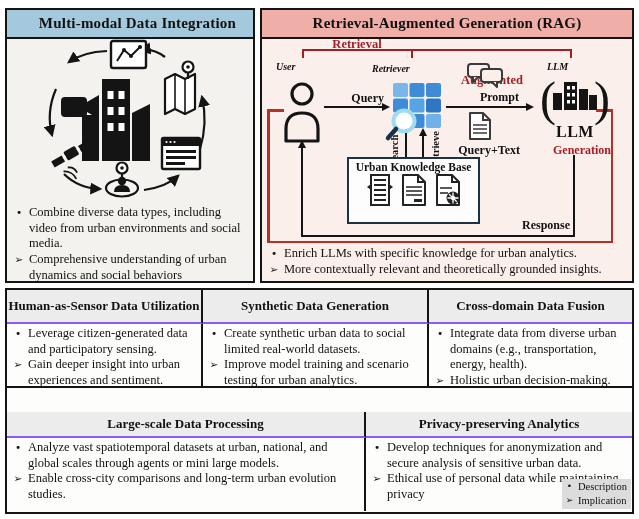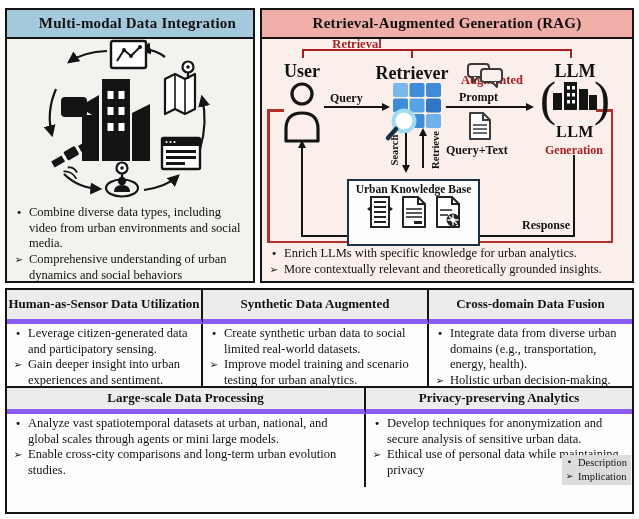--- a/index.html
+++ b/index.html
@@ -18,47 +18,47 @@
   
   .blist{padding:2px 6px 0 6px;font-size:12.5px;line-height:1.25;}
   .li{display:flex;gap:4px;}
   .mk{flex:0 0 12px;width:12px;text-align:center;font-family:"DejaVu Sans",sans-serif;font-size:10.5px;line-height:1.5;}
   .litext{flex:1;}
   
   .diagram{position:relative;width:369px;height:205px;padding-left:26px;}
   .rline{position:absolute;background:#A91D22;z-index:1;}
   .redframe{position:absolute;background:#B43028;z-index:0;}
   .phase{position:absolute;color:#A91D22;font-weight:bold;font-size:12.5px;text-align:center;z-index:2;}
-  .nodelbl{position:absolute;font-weight:bold;font-size:18px;text-align:center;z-index:2;}
-  .edgelbl{position:absolute;font-weight:bold;font-size:12px;text-align:left;z-index:3;}
+  .nodelbl{position:absolute;font-weight:bold;font-size:10px;z-index:2;font-style:italic;}
+  .edgelbl{position:absolute;font-weight:bold;font-size:12px;text-align:right;z-index:3;}
   .ar{position:absolute;background:#141414;z-index:2;}
   .ar-r{height:2.2px;}
   .ar-r:after{content:"";position:absolute;right:-7px;top:-3.1px;border-top:4.2px solid transparent;border-bottom:4.2px solid transparent;border-left:8px solid #141414;}
   .ar-d{width:2.2px;}
   .ar-d:after{content:"";position:absolute;bottom:-7px;left:-3.1px;border-left:4.2px solid transparent;border-right:4.2px solid transparent;border-top:8px solid #141414;}
   .ar-u{width:2.2px;}
   .ar-u:after{content:"";position:absolute;top:-7px;left:-3.1px;border-left:4.2px solid transparent;border-right:4.2px solid transparent;border-bottom:8px solid #141414;}
   .vlabel{position:absolute;width:44px;height:12px;text-align:center;font-weight:bold;font-size:10.5px;transform:rotate(-90deg);z-index:3;}
-  .kb{position:absolute;left:85px;top:140px;width:133px;height:67px;background:#FDFDFD;border:2.5px solid #1C3144;box-sizing:border-box;z-index:4;}
+  .kb{position:absolute;left:85px;top:118px;width:133px;height:67px;background:#FDFDFD;border:2.5px solid #1C3144;box-sizing:border-box;z-index:4;}
   .kb-title{font-weight:bold;font-size:11.5px;text-align:center;margin-top:2px;}
   .kb-docs{display:flex;justify-content:center;gap:8px;margin-top:1px;}
   .gen{color:#A91D22;}
   .llmbox{position:absolute;left:281px;top:40px;width:64px;height:62px;z-index:2;}
   .paren{position:absolute;top:-4px;font-size:48px;font-weight:normal;line-height:1;color:#141414;}
   .llmtxt{position:absolute;left:0;right:0;bottom:0px;text-align:center;font-weight:bold;font-size:16px;letter-spacing:.5px;}
   .icon{position:absolute;z-index:2;}
   
   .rowA{display:grid;grid-template-columns:196px 226px 1fr;}
   .rowB{display:grid;grid-template-columns:359px 1fr;}
   .cell{box-sizing:border-box;border-right:2px solid #141414;}
   .cell:last-child{border-right:none;}
-  .sub{background:#ECECEC;border-bottom:5px solid #8b5cf6;display:flex;align-items:center;justify-content:center;
+  .sub{background:#ECECEC;border-bottom:2px solid #8b5cf6;display:flex;align-items:center;justify-content:center;
        text-align:center;font-weight:bold;font-size:13px;line-height:1.12;}
   .subA{height:34px;}
-  .subB{height:26px;}
+  .subB{height:26px;margin-top:24px;}
   .bodyA{height:64px;border-bottom:2px solid #141414;background:#FDFDFC;}
   .bodyB{height:73px;background:#FDFDFC;position:relative;}
   .bodyA .blist,.bodyB .blist{padding:2px 5px 0 5px;}
   .legend{position:absolute;right:1px;bottom:2px;background:#DCDCDC;padding:1px 4px 2px 2px;font-size:10.5px;line-height:1.25;}
   .legend .li{gap:3px;}
   .legend .mk{flex:0 0 11px;width:11px;font-size:9px;}
 </style>
 </head>
 <body>
 
@@ -291,21 +291,21 @@
           <span class="litext">More contextually relevant and theoretically grounded insights.</span>
         </div>
       </div>
     </div>
   </section>
 
   <section class="panel p-bottom">
 
     <div class="rowA">
       <div class="cell sub subA">Human-as-Sensor Data Utilization</div>
-      <div class="cell sub subA">Synthetic Data Augmented</div>
+      <div class="cell sub subA">Synthetic Data Generation</div>
       <div class="cell sub subA">Cross-domain Data Fusion</div>
     </div>
     <div class="rowA">
       <div class="cell bodyA">
         <div class="blist">
           <div class="li">
               <span class="mk">•</span>
               <span class="litext">Leverage citizen-generated data and participatory sensing.</span>
             </div>
           <div class="li">

